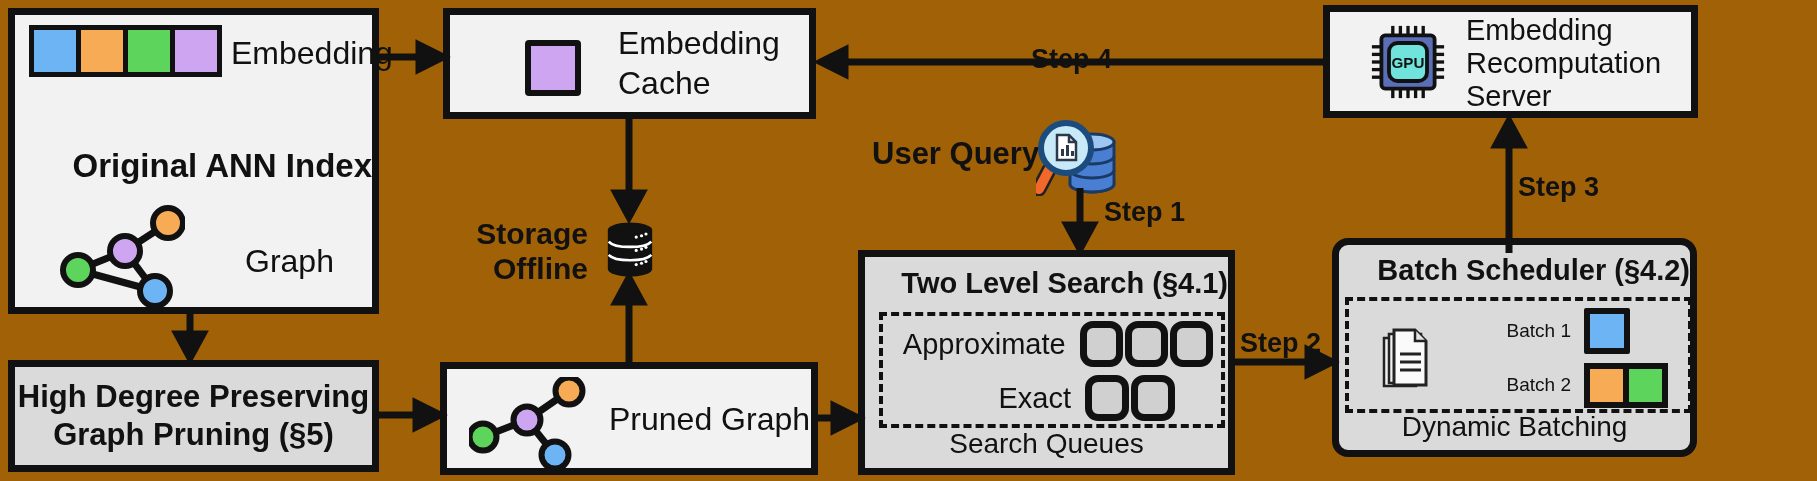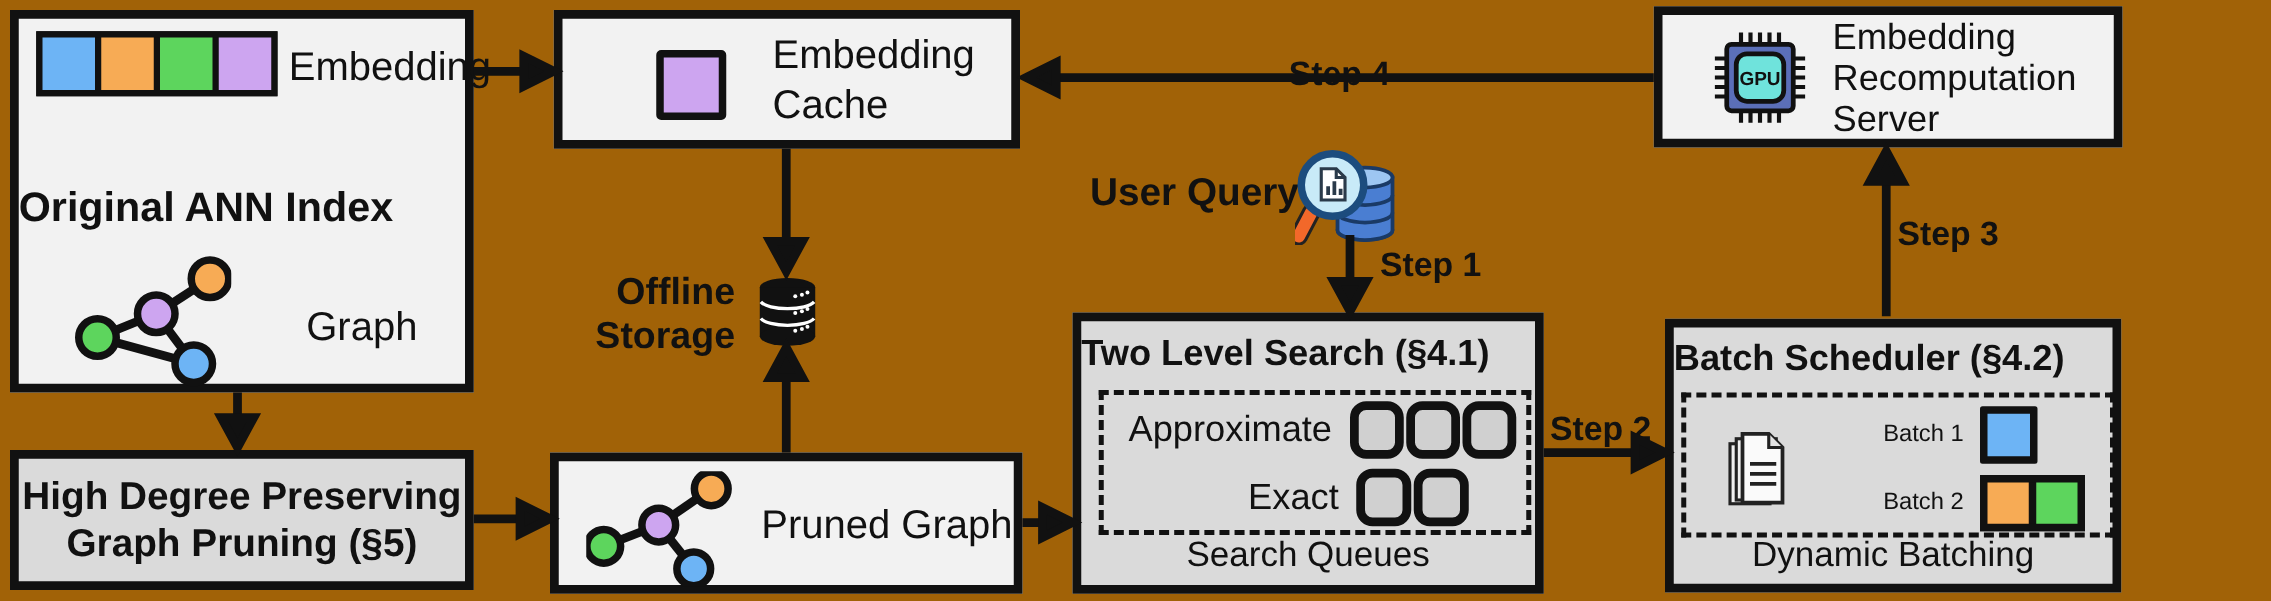--- a/index.html
+++ b/index.html
@@ -5,21 +5,21 @@
   html,body{margin:0;padding:0;background:#ffffff;}
   #canvas{
     position:relative;width:1817px;height:481px;background:#a16207;
     font-family:"Liberation Sans","DejaVu Sans",sans-serif;color:var(--c-ink);
     overflow:hidden;
   }
   .box{position:absolute;border:7px solid var(--c-ink);background:var(--c-box_light);box-sizing:border-box;}
   .box.dark{background:var(--c-box_dark);}
   .lbl{position:absolute;white-space:nowrap;}
   .bold{font-weight:bold;}
-  .center{left:0;right:0;text-align:left;}
+  .center{left:0;right:0;text-align:right;}
   
   .chipstrip{position:absolute;display:flex;gap:5px;background:var(--c-ink);border:5px solid var(--c-ink);}
   .chip{width:42px;height:42px;}
   .c-blue{background:var(--c-blue);} .c-orange{background:var(--c-orange);}
   .c-green{background:var(--c-green);} .c-purple{background:var(--c-purple);}
   
   .cachesq{position:absolute;width:44px;height:44px;border:6px solid var(--c-ink);border-radius:4px;background:var(--c-purple);}
   
   .dash{position:absolute;border:4px dashed var(--c-ink);box-sizing:border-box;}
   .qrow{display:flex;align-items:center;height:56px;}
@@ -144,21 +144,21 @@
       </div>
       <div class="qrow" style="height:52px;">
         <div class="ql">Exact</div>
         <div class="qsq"></div>
         <div class="qsq"></div>
       </div>
     </div>
     <div class="footer" style="bottom:8px;">Search Queues</div>
   </div>
 
-  <div class="box dark" style="left:1332px;top:255px;width:365px;height:219px;">
+  <div class="box dark" style="left:1332px;top:238px;width:365px;height:219px;border-radius:16px;">
     <div class="lbl bold center" style="top:9px;font-size:29px;">Batch Scheduler (§4.2)</div>
     <div class="dash" style="left:6px;top:52px;width:347px;height:116px;">
       <svg style="position:absolute;left:28px;top:26px;" width="54" height="64" viewBox="0 0 52 64">
         <rect x="6" y="11" width="32" height="48" fill="#f0f0f0" stroke="#222" stroke-width="2.5"></rect>
         <rect x="11" y="7" width="32" height="49" fill="#f0f0f0" stroke="#222" stroke-width="2.5"></rect>
         <path d="M16 3 h21 l11 11 v44 h-32 z" fill="#fafafa" stroke="#222" stroke-width="3"></path>
         <path d="M37 3 v11 h11" fill="#e4e4e4" stroke="#222" stroke-width="2.5"></path>
         <line x1="22" y1="27" x2="43" y2="27" stroke="#222" stroke-width="3"></line>
         <line x1="22" y1="35" x2="43" y2="35" stroke="#222" stroke-width="3"></line>
         <line x1="22" y1="43" x2="43" y2="43" stroke="#222" stroke-width="3"></line>
@@ -174,22 +174,22 @@
             <div class="inner c-orange"></div>
             <div class="inner c-green"></div>
           </div>
         </div>
       </div>
     </div>
     <div class="footer" style="bottom:7px;">Dynamic Batching</div>
   </div>
 
   <div class="lbl bold" style="left:448px;top:216px;width:140px;text-align:right;font-size:30px;line-height:35px;">
+    <div>Storage</div>
     <div>Offline</div>
-    <div>Storage</div>
   </div>
   <svg style="position:absolute;left:605px;top:222px;" width="50" height="55" viewBox="0 0 54 62">
     <ellipse cx="27" cy="9" rx="25" ry="8.5" fill="var(--c-ink)"></ellipse>
     <rect x="2" y="9" width="50" height="44" fill="var(--c-ink)"></rect>
     <ellipse cx="27" cy="53" rx="25" ry="8.5" fill="var(--c-ink)"></ellipse>
     <path d="M3 22 A25 8.5 0 0 0 51 22" fill="none" stroke="#fff" stroke-width="3"></path>
     <path d="M3 37 A25 8.5 0 0 0 51 37" fill="none" stroke="#fff" stroke-width="3"></path>
     <g fill="#fff">
       <circle cx="34" cy="17" r="1.8"></circle>
         <circle cx="40" cy="15.5" r="1.8"></circle>

